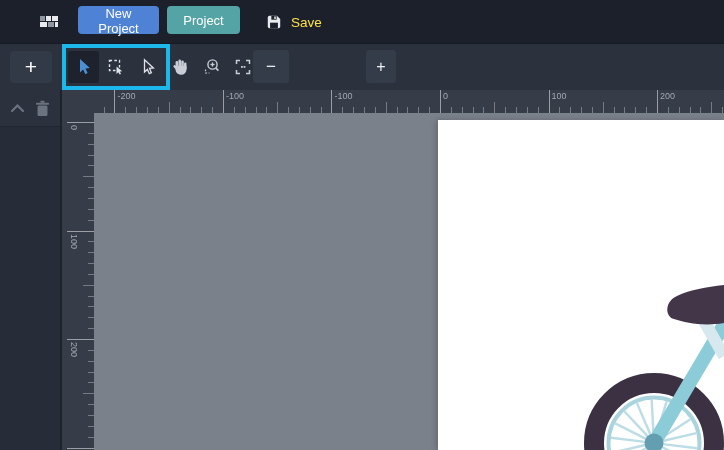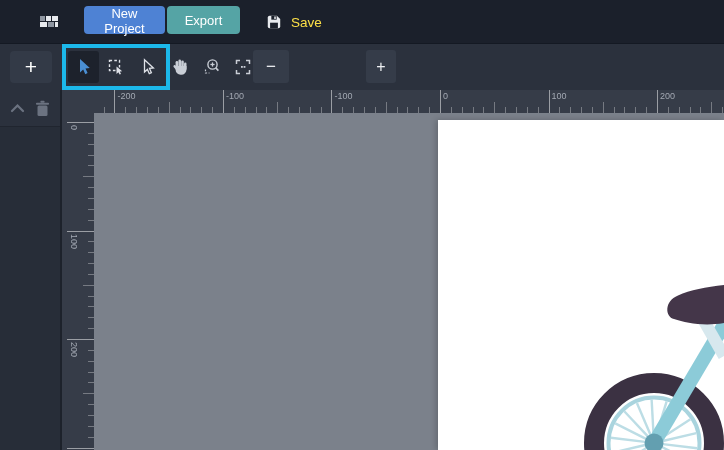--- a/index.html
+++ b/index.html
@@ -3,21 +3,21 @@
 <meta charset="utf-8">
 <style>
   html,body{margin:0;padding:0;background:#1b202b;}
   *{box-sizing:border-box;font-family:"Liberation Sans",sans-serif;}
   .app{position:relative;width:724px;height:450px;overflow:hidden;background:#2b313d;}
 
   
   .topbar{position:absolute;left:0;top:0;width:724px;height:44px;background:#1b202b;border-bottom:1px solid #141923;}
   .apps-icon{position:absolute;left:40px;top:14px;width:18px;height:12px;cursor:pointer;}
   .btn{position:absolute;top:6px;height:28px;border:none;border-radius:4px;color:#fff;font-size:13px;cursor:pointer;padding:0 14px;}
-  .btn.blue{left:84px;width:81px;background:#4e82d4;}
+  .btn.blue{left:78px;width:81px;background:#4e82d4;}
   .btn.teal{left:167px;width:73px;background:#55a4a5;}
   .save-group{position:absolute;left:266px;top:0;height:44px;display:flex;align-items:center;gap:9px;cursor:pointer;}
   .save-group span{color:#fde047;font-size:13.5px;}
 
   
   .toolbar{position:absolute;left:0;top:44px;width:724px;height:46px;background:#2b313d;}
   .tb-add{position:absolute;left:10px;top:7px;width:42px;height:32px;background:#333a47;border:none;border-radius:4px;color:#fff;font-size:21px;line-height:30px;cursor:pointer;padding:0;}
   .tool-highlight{position:absolute;left:62px;top:0;width:108px;height:46px;border:4px solid var(--highlight,#1cb8ea);display:flex;align-items:center;padding:0 2px;gap:1px;}
   .tool{width:32px;height:32px;background:transparent;border:none;border-radius:3px;display:flex;align-items:center;justify-content:center;cursor:pointer;padding:0;}
   .tool.active{background:#1d222c;}
@@ -58,21 +58,21 @@
       <svg width="18" height="12" viewBox="0 0 18 12">
         <rect x="0" y="0" width="5" height="5" fill="#8f96a1"></rect>
         <rect x="6" y="0" width="5" height="5" fill="#e8eaee"></rect>
         <rect x="12" y="0" width="6" height="5" fill="#e8eaee"></rect>
         <rect x="0" y="6" width="7" height="5" fill="#e8eaee"></rect>
         <rect x="8" y="6" width="6" height="5" fill="#8f96a1"></rect>
         <rect x="15" y="6" width="3" height="5" fill="#e8eaee"></rect>
       </svg>
     </div>
     <button class="btn blue">New Project</button>
-    <button class="btn teal">Export</button>
+    <button class="btn teal">Project</button>
     <div class="save-group">
       <svg width="16" height="16" viewBox="0 0 18 18">
         <path d="M2 4 a2 2 0 0 1 2-2 h8.2 L16 5.6 V14 a2 2 0 0 1 -2 2 H4 a2 2 0 0 1 -2-2 Z" fill="#e8eaee"></path>
         <rect x="6" y="2" width="6" height="4.4" fill="#1b202b"></rect>
         <rect x="9.3" y="2.8" width="1.7" height="2.8" fill="#e8eaee"></rect>
         <rect x="4.6" y="9.8" width="8.8" height="6.2" fill="#1b202b"></rect>
       </svg>
       <span>Save</span>
     </div>
   </header>

